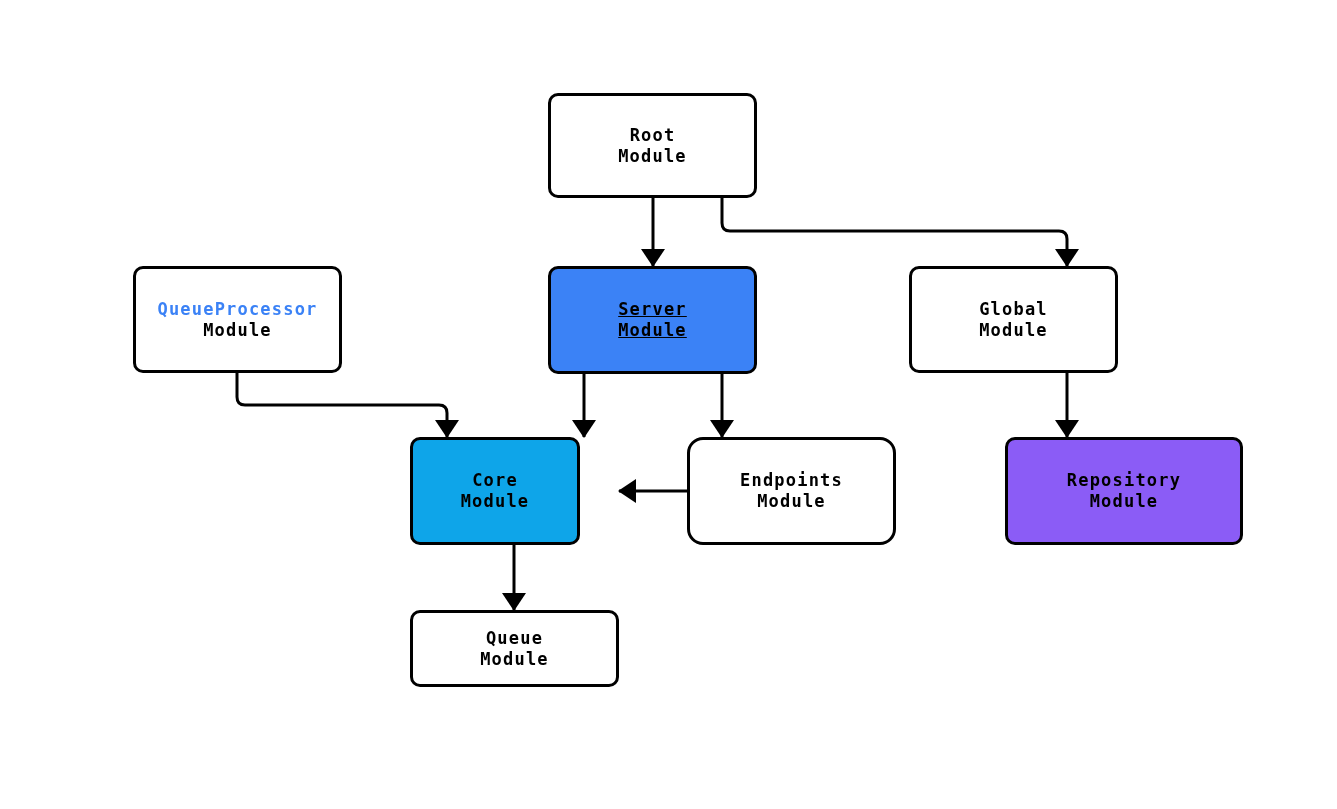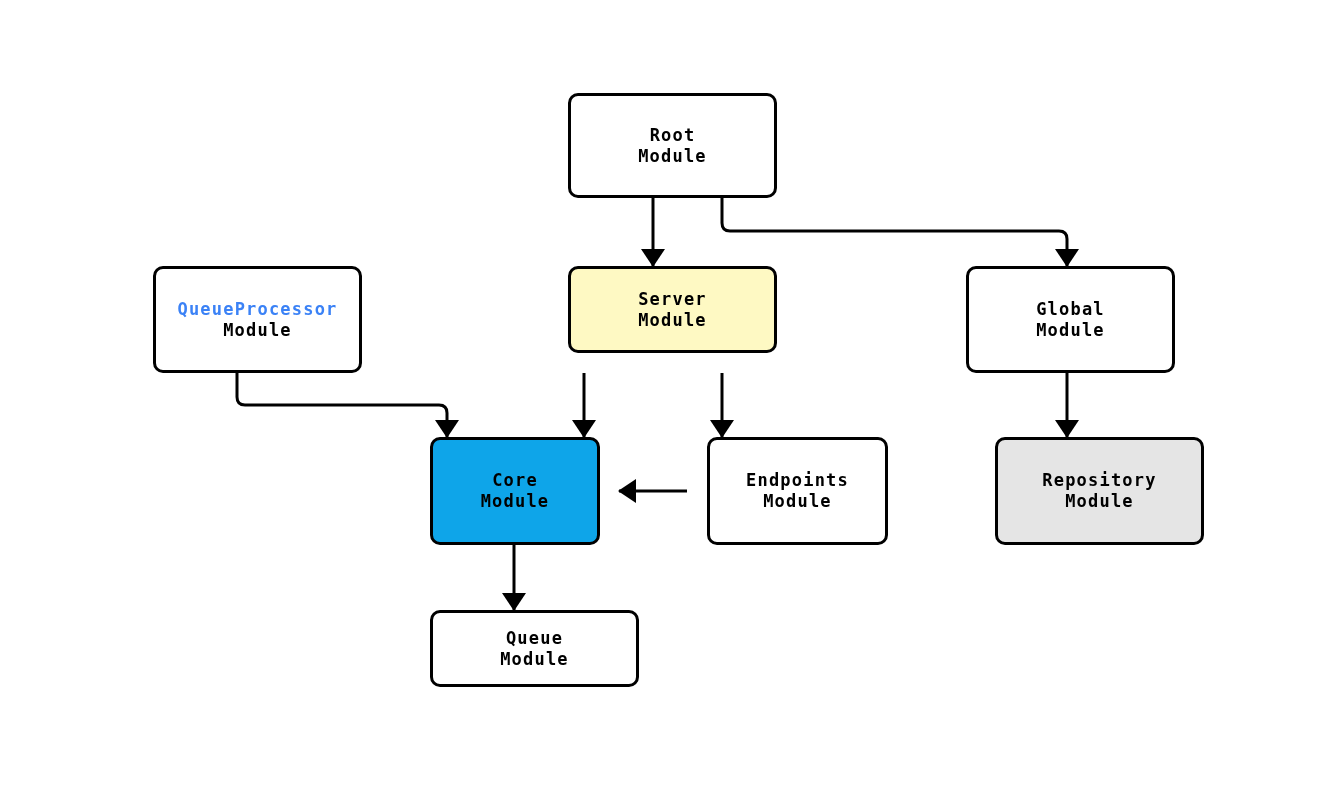--- a/index.html
+++ b/index.html
@@ -31,21 +31,20 @@
     position: absolute;
     box-sizing: border-box;
     background: #ffffff;
     border: 3px solid #000000;
     border-radius: 10px;
     display: flex;
     flex-direction: column;
     align-items: center;
     justify-content: center;
     text-align: center;
-    margin-left: 20px;
   }
   .node .label-line {
     font-weight: bold;
     font-size: 17px;
     line-height: 21px;
     letter-spacing: 1.2px;
     color: #000000;
     white-space: pre;
   }
 </style>
@@ -72,37 +71,37 @@
   </svg>
   <div id="nodes-layer">
       <div class="node" style="left: 548px; top: 93px; width: 209px; height: 105px; background: rgb(255, 255, 255); border-color: rgb(0, 0, 0);">
         <div class="label-line" style="color: rgb(0, 0, 0);">Root</div>
         <div class="label-line" style="color: rgb(0, 0, 0);">Module</div>
       </div>
       <div class="node" style="left: 133px; top: 266px; width: 209px; height: 107px; background: rgb(255, 255, 255); border-color: rgb(0, 0, 0);">
         <div class="label-line" style="color: #3b82f6;">QueueProcessor</div>
         <div class="label-line" style="color: rgb(0, 0, 0);">Module</div>
       </div>
-      <div class="node" style="left: 548px; top: 266px; width: 209px; height: 87px; background: #fef9c3; border-color: rgb(0, 0, 0);">
+      <div class="node" style="left: 548px; top: 266px; width: 209px; height: 108px; background: #3b82f6; border-color: rgb(0, 0, 0); text-decoration: underline;">
         <div class="label-line" style="color: rgb(0, 0, 0);">Server</div>
         <div class="label-line" style="color: rgb(0, 0, 0);">Module</div>
       </div>
-      <div class="node" style="left: 946px; top: 266px; width: 209px; height: 107px; background: rgb(255, 255, 255); border-color: rgb(0, 0, 0);">
+      <div class="node" style="left: 909px; top: 266px; width: 209px; height: 107px; background: rgb(255, 255, 255); border-color: rgb(0, 0, 0);">
         <div class="label-line" style="color: rgb(0, 0, 0);">Global</div>
         <div class="label-line" style="color: rgb(0, 0, 0);">Module</div>
       </div>
       <div class="node" style="left: 410px; top: 437px; width: 170px; height: 108px; background: #0ea5e9; border-color: rgb(0, 0, 0);">
         <div class="label-line" style="color: rgb(0, 0, 0);">Core</div>
         <div class="label-line" style="color: rgb(0, 0, 0);">Module</div>
       </div>
-      <div class="node" style="left: 687px; top: 437px; width: 181px; height: 108px; background: rgb(255, 255, 255); border-color: rgb(0, 0, 0);">
+      <div class="node" style="left: 687px; top: 437px; width: 209px; height: 108px; background: rgb(255, 255, 255); border-color: rgb(0, 0, 0); border-radius: 16px;">
         <div class="label-line" style="color: rgb(0, 0, 0);">Endpoints</div>
         <div class="label-line" style="color: rgb(0, 0, 0);">Module</div>
       </div>
-      <div class="node" style="left: 975px; top: 437px; width: 209px; height: 108px; background: #e5e5e5; border-color: rgb(0, 0, 0);">
+      <div class="node" style="left: 1005px; top: 437px; width: 238px; height: 108px; background: #8b5cf6; border-color: rgb(0, 0, 0);">
         <div class="label-line" style="color: rgb(0, 0, 0);">Repository</div>
         <div class="label-line" style="color: rgb(0, 0, 0);">Module</div>
       </div>
       <div class="node" style="left: 410px; top: 610px; width: 209px; height: 77px; background: rgb(255, 255, 255); border-color: rgb(0, 0, 0);">
         <div class="label-line" style="color: rgb(0, 0, 0);">Queue</div>
         <div class="label-line" style="color: rgb(0, 0, 0);">Module</div>
       </div>
     </div>
 </div>
 

